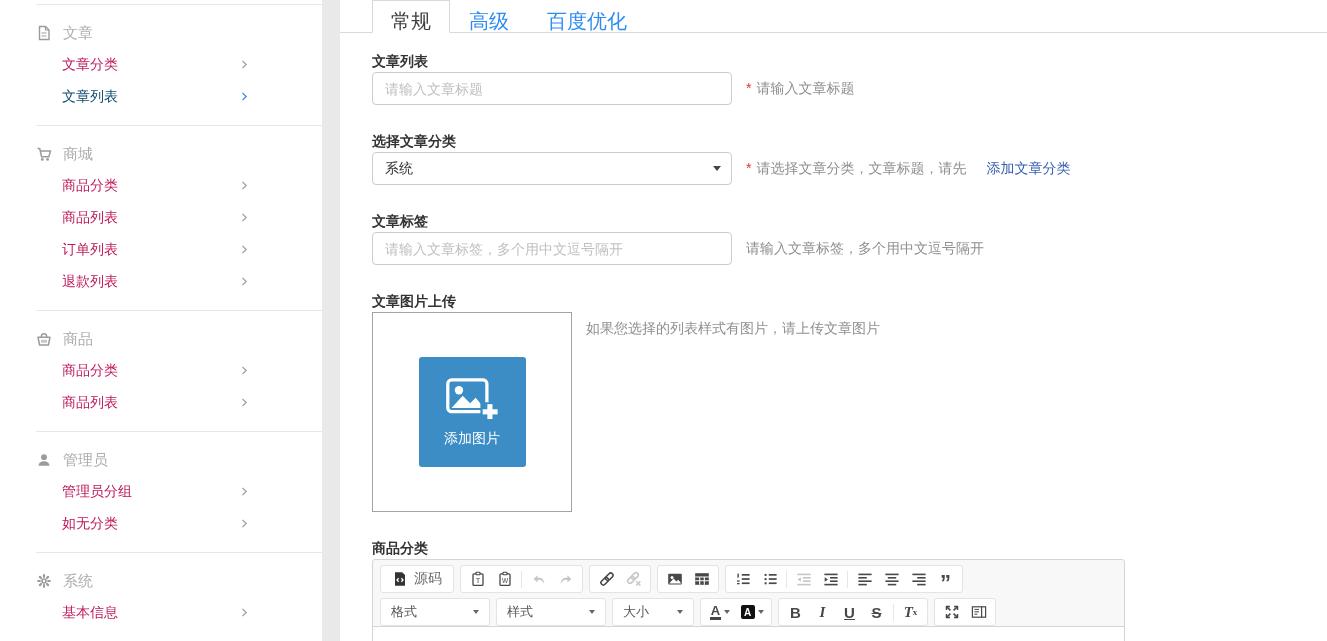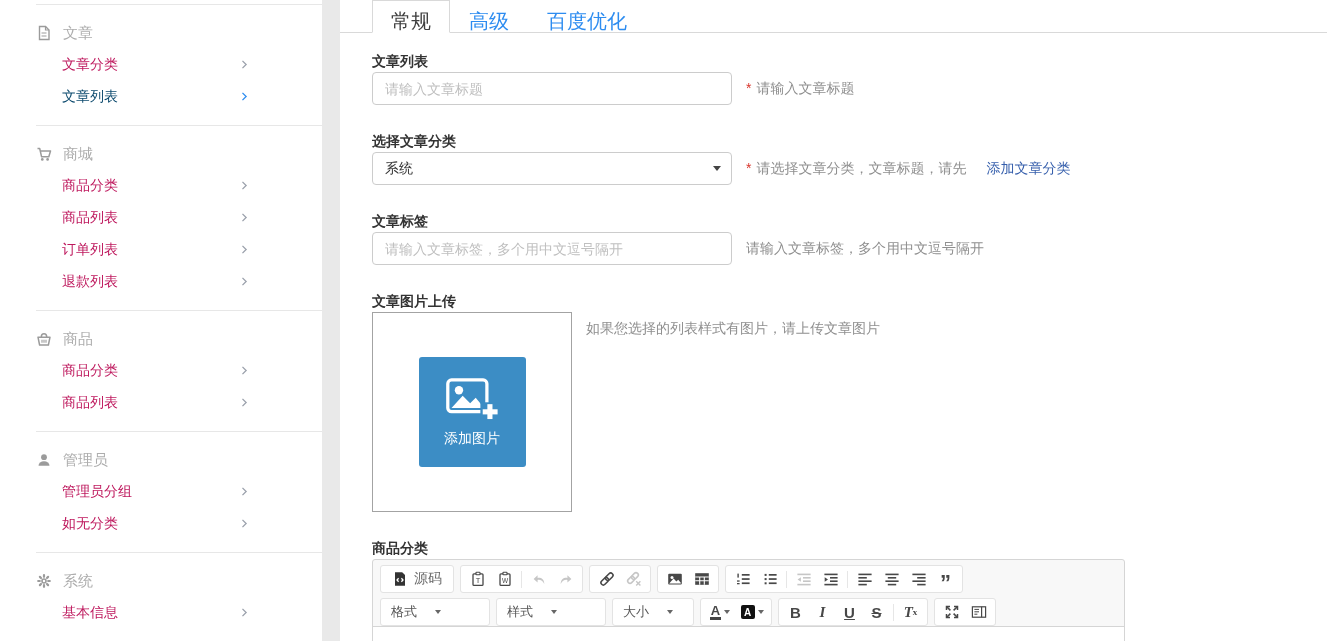--- a/index.html
+++ b/index.html
@@ -42,21 +42,21 @@
   .editor{width:753px;box-sizing:border-box;border:1px solid #d5d5d5;border-radius:3px;background:#f8f8f8;}
   .tb-row{display:flex;gap:6px;margin:5px 7px 0;flex-wrap:nowrap;}
   .tb-row:last-of-type{margin-bottom:5px;}
   .tb-group{background:#fff;border:1px solid #e3e3e3;border-radius:3px;display:flex;align-items:center;padding:2px 3px;height:28px;box-sizing:border-box;}
   .tb-btn{min-width:27px;height:24px;display:flex;align-items:center;justify-content:center;border-radius:2px;color:#484848;cursor:pointer;}
   .tb-btn svg{width:16px;height:16px;display:block;}
   .tb-btn.dis{color:#c6c6c6;cursor:default;}
   .tb-sep{width:1px;height:17px;background:#e6e6e6;margin:0 3px;flex:0 0 auto;}
   .tb-src{display:flex;align-items:center;gap:6px;padding:0 8px;height:40px;cursor:pointer;}
   .tb-src .srclabel{color:#6a6a6a;font-size:14px;}
-  .tb-dd{display:flex;align-items:center;width:88px;height:20px;padding:0 7px;color:#555;font-size:13px;cursor:pointer;gap:18px;}
+  .tb-dd{display:flex;align-items:center;justify-content:space-between;width:88px;height:20px;padding:0 7px;color:#555;font-size:13px;cursor:pointer;gap:18px;}
   .tb-dd.small{width:60px;}
   .dd-caret{width:0;height:0;border-left:3.5px solid transparent;border-right:3.5px solid transparent;border-top:4.5px solid #666;}
   .bt{font-weight:bold;font-size:15px;}
   .it{font-style:italic;font-family:"Liberation Serif","DejaVu Serif",serif;font-weight:bold;font-size:15px;}
   .ut{font-weight:bold;font-size:15px;text-decoration:underline;}
   .st{font-weight:bold;font-size:15px;text-decoration:line-through;}
   .tx{font-style:italic;font-family:"Liberation Serif","DejaVu Serif",serif;font-weight:bold;font-size:15px;}
   .tx sub{font-size:9px;font-style:normal;}
   .quote-g{font-weight:bold;font-size:22px;line-height:14px;padding-top:8px;}
   .colA{font-weight:bold;font-size:13px;border-bottom:3px solid #444;line-height:13px;padding:0 1px;}

